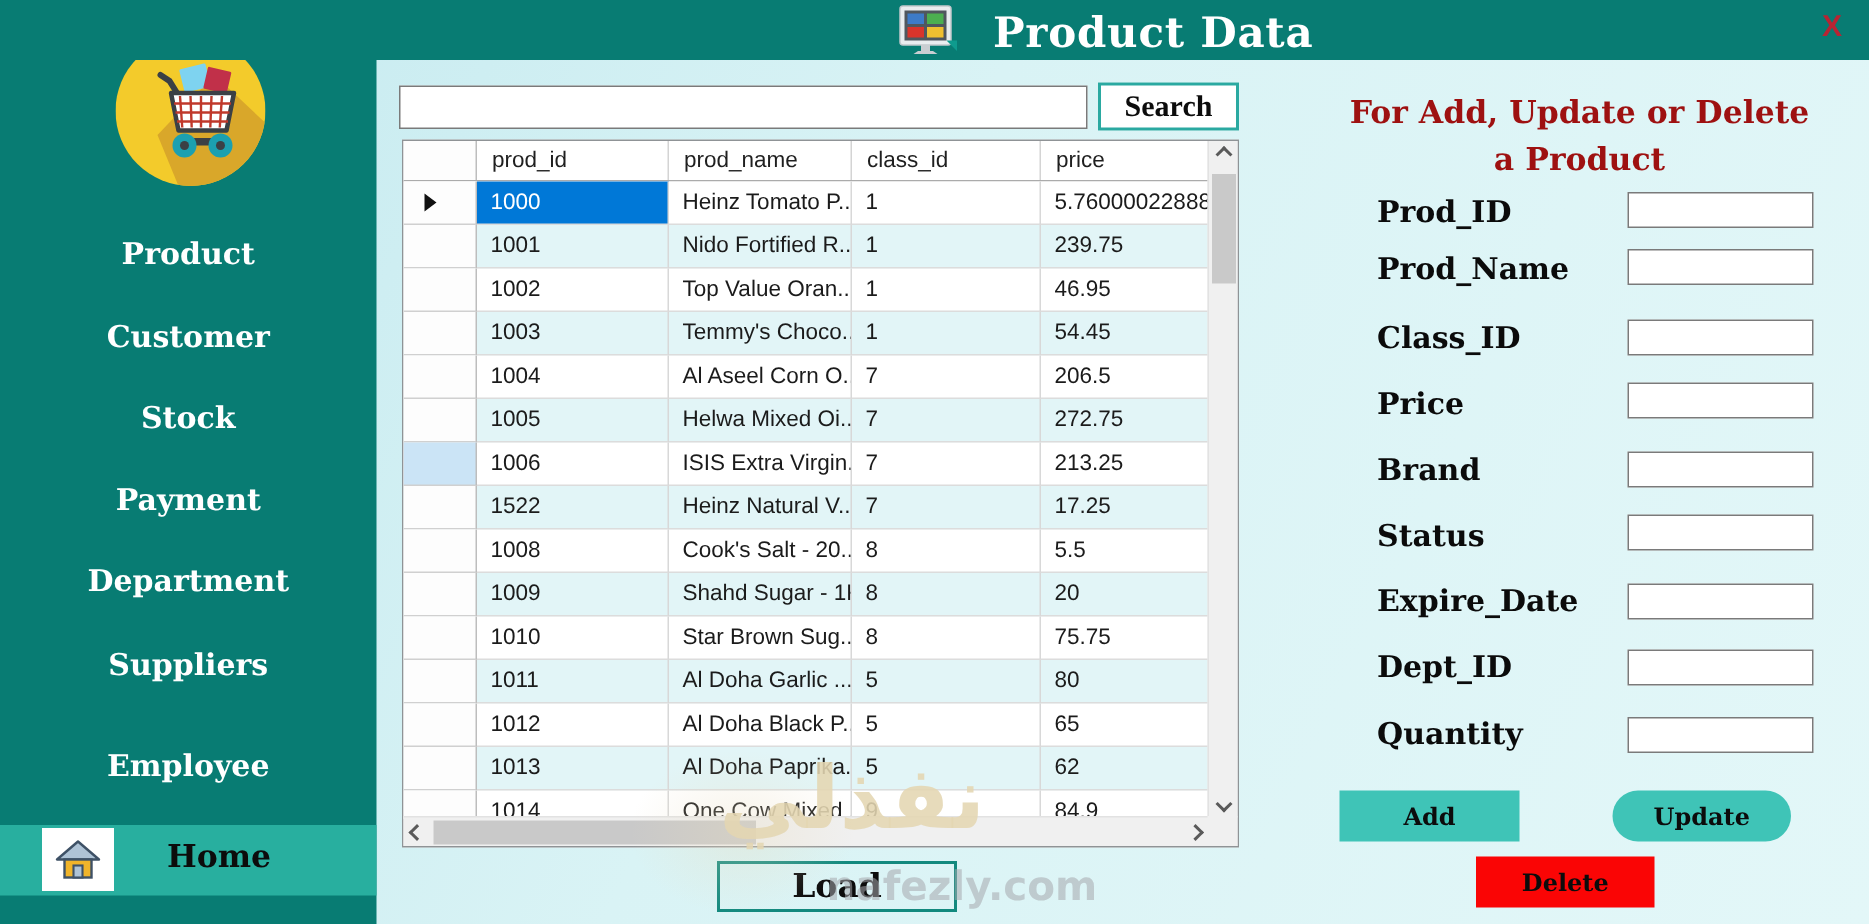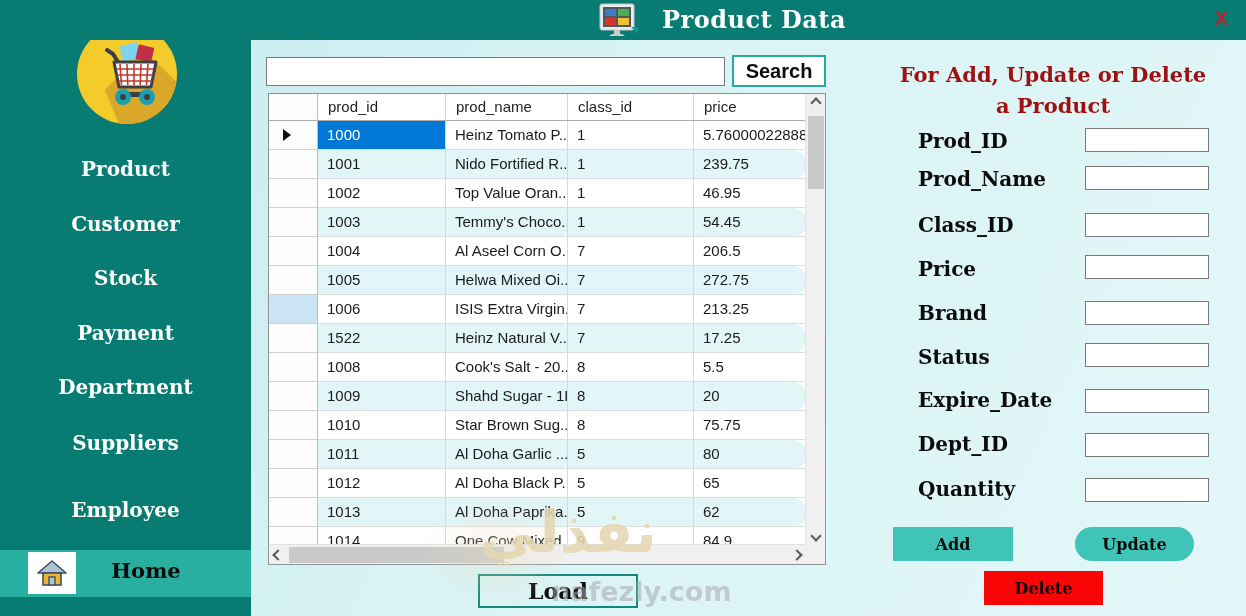--- a/index.html
+++ b/index.html
@@ -4,40 +4,40 @@
 <style>
   * { margin:0; padding:0; box-sizing:border-box; }
   html,body { width:1246px; height:616px; }
   body {
     position:relative; overflow:hidden;
     font-family:"DejaVu Serif", serif;
     background:linear-gradient(115deg,#c3e9ef 0%,#d9f3f5 45%,#e3f7f8 100%);
   }
   
   .header { position:absolute; left:0; top:0; width:1246px; height:40px; background:#087c73; z-index:5; }
-  .header-title { position:absolute; left:662px; top:5px; color:#ffffff; font-size:24px; font-weight:bold; letter-spacing:.5px; }
+  .header-title { position:absolute; left:662px; top:5px; color:#ffffff; font-size:28px; font-weight:bold; letter-spacing:.5px; }
   .header-icon { position:absolute; left:598px; top:3px; width:40px; height:35px; }
   .close-x { position:absolute; right:18px; top:7px; color:#b72433; font-size:20px; font-weight:bold; cursor:pointer; font-family:"Liberation Sans",sans-serif; }
   
   .sidebar { position:absolute; left:0; top:40px; width:251px; height:576px; background:#087c73; z-index:4; }
   .logo-wrap { position:absolute; left:77px; top:-16px; width:100px; height:100px; }
   .side-item { position:absolute; left:0; width:251px; text-align:center; color:#ffffff; font-size:20px; font-weight:bold; cursor:pointer; }
   .home-bar { position:absolute; left:0; top:510px; width:251px; height:47px; background:#28af9f; cursor:pointer; }
   .home-iconbox { position:absolute; left:28px; top:2px; width:48px; height:42px; background:#ffffff; display:flex; align-items:center; justify-content:center; }
   .home-label { position:absolute; left:76px; top:8px; width:140px; text-align:center; color:#0c0c0c; font-size:21px; font-weight:bold; }
   
   .search-input { position:absolute; left:266px; top:57px; width:459px; height:29px; border:1px solid #7a7a7a; background:#ffffff; font-family:"Liberation Sans",sans-serif; font-size:15px; padding:0 8px; outline:none; }
-  .search-btn { position:absolute; left:732px; top:55px; width:94px; height:32px; background:#ffffff; border:2px solid #2aa9a1; color:#0c0c0c; font-family:Liberation Sans, sans-serif; font-size:20px; font-weight:bold; cursor:pointer; line-height:26px; text-align:center; }
+  .search-btn { position:absolute; left:732px; top:55px; width:94px; height:32px; background:#ffffff; border:2px solid #2aa9a1; color:#0c0c0c; font-family:Liberation Serif, serif; font-size:20px; font-weight:bold; cursor:pointer; line-height:26px; text-align:center; }
   
   .grid { position:absolute; left:268px; top:93px; width:558px; height:472px; border:1px solid #8f9396; background:#ffffff; }
   .grid-body { position:absolute; left:0; top:0; width:537px; height:452px; overflow:hidden; }
   .th-row { display:flex; height:27px; background:#ffffff; border-bottom:1px solid #ababab; }
   .th { font-family:"Liberation Sans",sans-serif; font-size:15px; color:#1f1f1f; line-height:26px; padding-left:10px; border-right:1px solid #d4d4d4; white-space:nowrap; overflow:hidden; }
   .tr { display:flex; height:29px; background:#ffffff; }
-  .tr.alt { background:#e2f5f7;border-radius:13px; }
+  .tr.alt { background:#e2f5f7; }
   .td { font-family:"Liberation Sans",sans-serif; font-size:15px; color:#1b1b1b; line-height:28px; padding-left:9px; border-right:1px solid #d8d8d8; border-bottom:1px solid #dcdcdc; white-space:nowrap; overflow:hidden; cursor:default; }
   .w0{width:49px;} .w1{width:128px;} .w2{width:122px;} .w3{width:126px;} .w4{width:112px; border-right:none;}
   .rowhdr { background:#fdfdfd; border-right:1px solid #bdbdbd; position:relative; }
   .tr .rowhdr { border-bottom:1px solid #d0d0d0; }
   .rowhdr.hover { background:#cbe4f6; }
   .cur-arrow { position:absolute; left:14px; top:8px; width:0; height:0; border-left:8px solid #111; border-top:6px solid transparent; border-bottom:6px solid transparent; }
   .sel { background:#0078d7 !important; color:#ffffff; }
   
   .vscroll { position:absolute; right:0; top:0; width:20px; height:451px; background:#f0f0f0; border-left:1px solid #e2e2e2; }
   .vthumb { position:absolute; left:2px; top:22px; width:16px; height:73px; background:#c9c9c9; cursor:pointer; }

